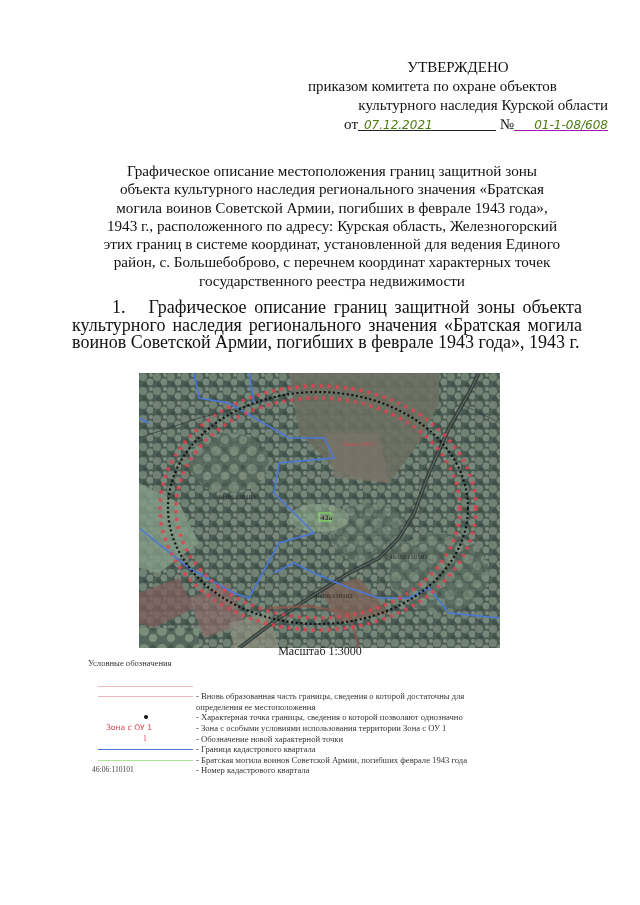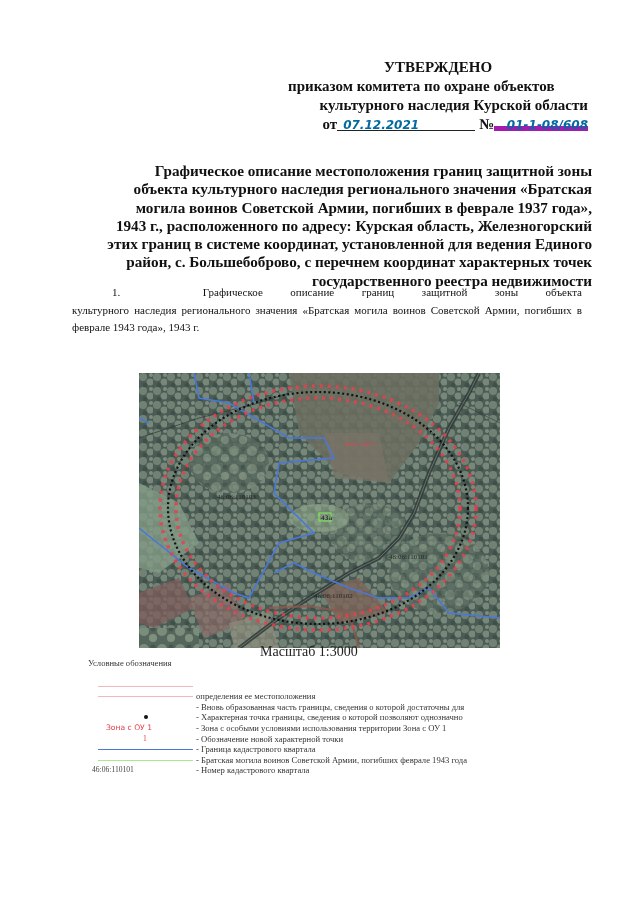--- a/index.html
+++ b/index.html
@@ -1,52 +1,52 @@
 <!DOCTYPE html>
 <html><head>
 <meta charset="utf-8">
 <style>
   html, body { margin: 0; padding: 0; background: #ffffff; }
   body {
     width: 640px; height: 905px; position: relative; overflow: hidden;
     font-family: "Liberation Serif", "DejaVu Serif", serif; color: #111;
   }
   .approval {
-    position: absolute; left: 288px; top: 58px; width: 300px;
-    font-size: 15px; line-height: 19px; color: #111; font-weight: bold;
+    position: absolute; left: 308px; top: 58px; width: 300px;
+    font-size: 15px; line-height: 19px; color: #111;
   }
   .approval .title { text-align: center; width: 100%; padding-left: 0; }
   .approval .line { white-space: nowrap; }
-  .approval .hand { font-family: "DejaVu Sans", sans-serif; font-style: italic; color: #0369a1; font-size: 12px; margin-top: 40px; }
+  .approval .hand { font-family: "DejaVu Sans", sans-serif; font-style: italic; color: #4d7c0f; font-size: 12px; margin-top: 40px; }
   .approval .date-field {
     display: inline-block; width: 138px; border-bottom: 1px solid #222; height: 16px; vertical-align: baseline;
     text-align: left; padding-left: 6px; box-sizing: border-box;
   }
   .approval .num-field {
-    display: inline-block; width: 94px; border-bottom: 5px solid #a21caf; height: 16px; vertical-align: baseline;
+    display: inline-block; width: 94px; border-bottom: 1px solid #a21caf; height: 16px; vertical-align: baseline;
     padding-left: 2px; box-sizing: border-box;
   }
   .heading {
     position: absolute; left: 72px; top: 162px; width: 520px;
-    text-align: right; font-weight: bold; font-size: 15.2px; line-height: 18.3px;
+    text-align: center; font-weight: normal; font-size: 15.2px; line-height: 18.3px;
   }
   .para {
-    position: absolute; left: 72px; top: 284px; width: 510px;
-    font-size: 11px; line-height: 17.6px; text-align: justify;
+    position: absolute; left: 72px; top: 299px; width: 510px;
+    font-size: 18px; line-height: 17.6px; text-align: justify;
   }
   .para .indent { display: inline-block; width: 40px; }
   .para .first-line { text-align-last: justify; display: block; }
   .map-wrap {
     position: absolute; left: 139px; top: 373px; width: 361px; height: 275px;
     overflow: hidden; background: #4d7c0f;
   }
   .map-wrap svg { display: block; }
   .scale {
-    position: absolute; left: 260px; top: 644px; width: 120px; 
-    font-size: 14px; color: #222;
+    position: absolute; left: 260px; top: 644px; width: 120px; text-align: center;
+    font-size: 12px; color: #222;
   }
   .legend {
     position: absolute; left: 88px; top: 658px; width: 420px;
     font-size: 8.6px; line-height: 10.6px; color: #333;
   }
   .legend .lg-title { margin-left: 0; margin-bottom: 12px; }
   .legend .row { display: flex; align-items: flex-start; }
   .legend .sym { width: 108px; flex: 0 0 108px; position: relative; height: 10.6px; }
   .legend .txt { flex: 1; }
   .legend .sym .hline { position: absolute; left: 10px; width: 95px; top: 5px; height: 0; }
@@ -64,21 +64,21 @@
   <div class="line" style="text-align:right;">культурного наследия Курской области</div>
   <div class="line" style="text-align:right;">
     <span>от</span><span class="date-field"><span class="hand">07.12.2021</span></span>
     <span>№</span><span class="num-field"><span class="hand">01-1-08/608</span></span>
   </div>
 </div>
 
 <div class="heading">
   <div>Графическое описание местоположения границ защитной зоны</div>
   <div>объекта культурного наследия регионального значения «Братская</div>
-  <div>могила воинов Советской Армии, погибших в феврале 1937 года»,</div>
+  <div>могила воинов Советской Армии, погибших в феврале 1943 года»,</div>
   <div>1943 г.,  расположенного по адресу: Курская область, Железногорский</div>
   <div>этих границ в системе координат, установленной для ведения Единого</div>
   <div>район,  с. Большебоброво, с перечнем координат характерных точек</div>
   <div>государственного реестра недвижимости</div>
 </div>
 
 <div class="para">
   <span class="first-line"><span class="indent"></span><span>1.</span>&nbsp;&nbsp;&nbsp;<span>Графическое описание границ защитной зоны объекта</span></span>
   <span>культурного наследия регионального значения «Братская могила воинов Советской Армии, погибших в феврале 1943 года», 1943 г.</span>
 </div>
@@ -160,22 +160,22 @@
     <div class="sym">
         <span class="hline" style="border-top:1px solid #f2b8bd;"></span>
       </div>
   </div>
 
   <div class="row">
     <div class="sym">
         <span class="hline" style="border-top:1px solid #f2b8bd;"></span>
       </div>
     <div class="txt">
+        <div>- Вновь образованная часть границы, сведения о которой достаточны для</div>
         <div>определения ее местоположения</div>
-        <div>- Вновь образованная часть границы, сведения о которой достаточны для</div>
       </div>
   </div>
 
   <div class="row">
     <div class="sym">
         <span class="dot"></span>
       </div>
     <div class="txt">
         <div>- Характерная точка границы, сведения о которой позволяют однозначно</div>
       </div>

